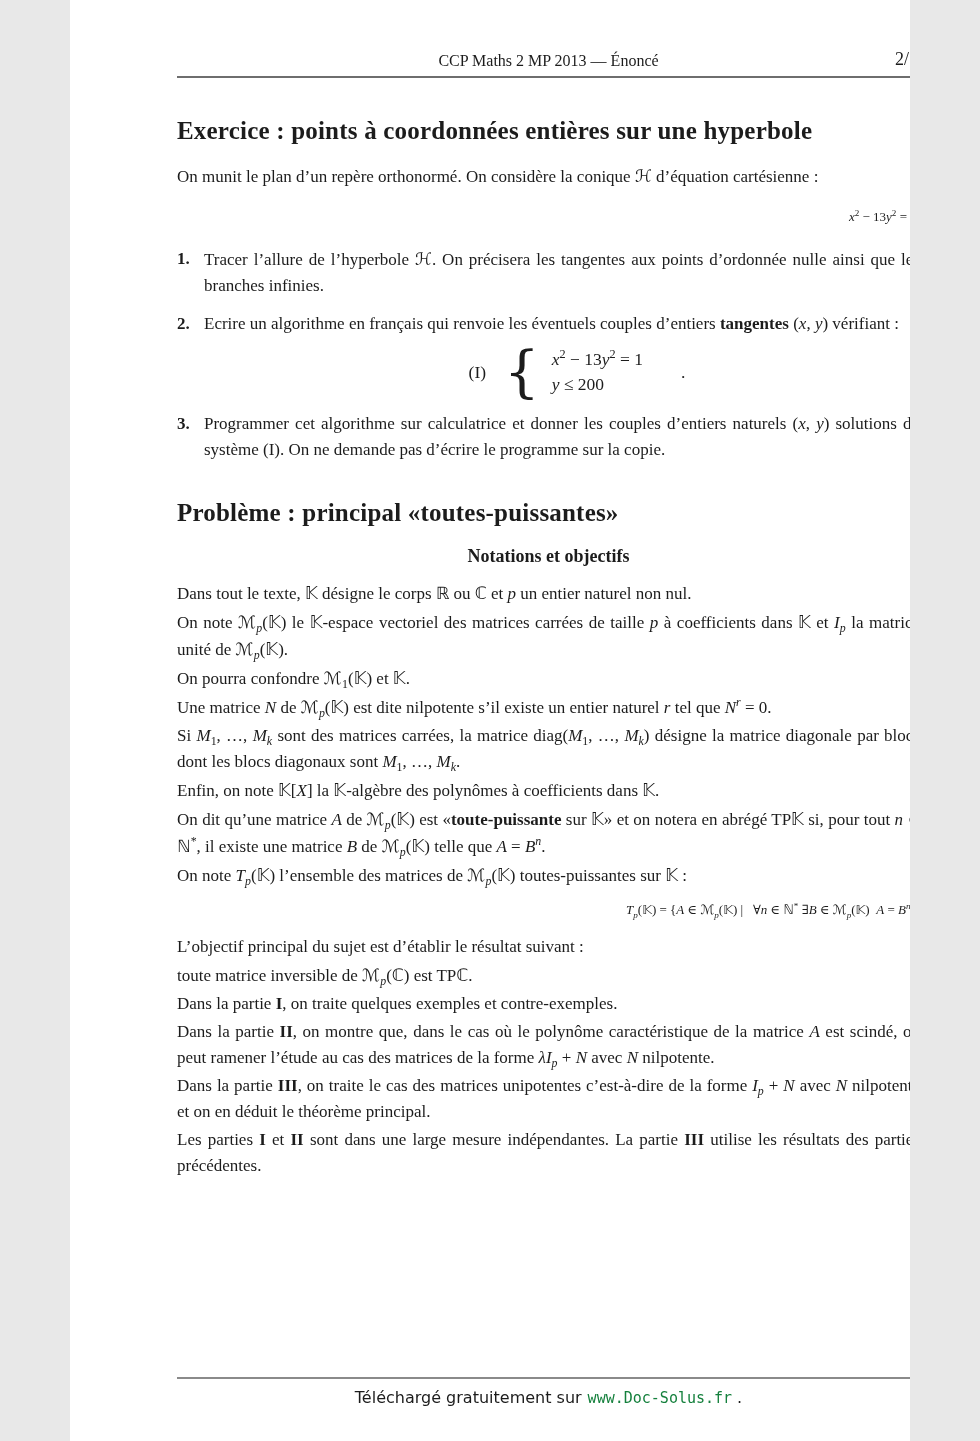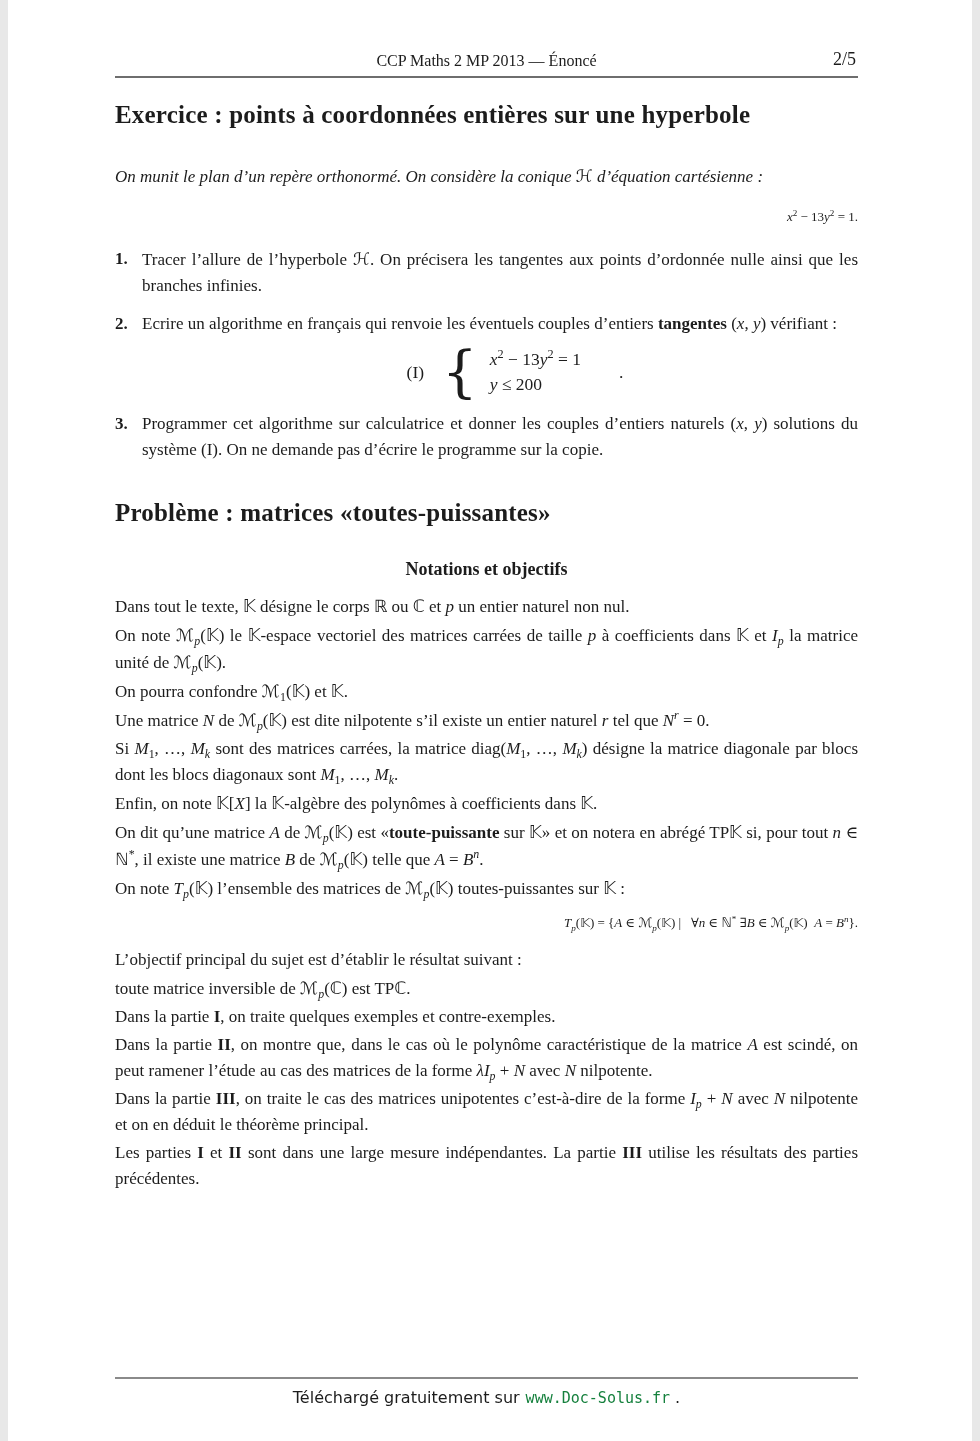--- a/index.html
+++ b/index.html
@@ -1,55 +1,55 @@
 <!DOCTYPE html>
 <html lang="fr"><head>
 <meta charset="utf-8">
 <style>
   html,body{margin:0;padding:0;background:#e8e8e8;}
   .page{
     position:relative;
-    width:964px;height:1441px;
+    width:840px;height:1441px;
     background:#ffffff;
     color:#1c1c1c;
     font-family:"Liberation Serif","DejaVu Serif",serif;
     overflow:hidden;
     margin:0 auto;
   }
   
   .bb{font-family:"DejaVu Sans","DejaVu Serif",sans-serif;}
   sup{font-size:70%;line-height:0;}
   sub{font-size:70%;line-height:0;}
 
   
   .header{position:absolute;left:107px;top:0;width:743px;height:80px;}
   .header-title{position:absolute;top:52px;left:0;width:100%;text-align:center;font-size:16px;}
   .header-page{position:absolute;top:49px;right:2px;font-size:18px;}
   .header-rule{position:absolute;top:76px;left:0;right:0;height:2px;background:#6e6e6e;}
 
   
-  .content{position:absolute;left:107px;top:0;width:743px;padding-top:101px;box-sizing:border-box;}
+  .content{position:absolute;left:107px;top:16px;width:743px;padding-top:101px;box-sizing:border-box;}
   h1{margin:0;font-size:25px;font-weight:bold;letter-spacing:0.2px;}
   .para{margin:2px 0;line-height:26px;font-size:17px;text-align:justify;}
-  .intro{margin-top:34px;font-style:italic;}
+  .intro{margin-top:18px;}
   .eq{margin:14px 0;text-align:right;font-size:13px;line-height:26px;}
 
   .items{margin-top:16px;}
   .item{display:flex;margin-bottom:12px;font-size:17px;line-height:26px;}
   .item-num{font-weight:bold;width:27px;flex:none;}
   .item-body{flex:1;text-align:justify;}
 
   .system{display:flex;align-items:center;justify-content:center;font-size:17.5px;margin:10px 0 2px 30px;line-height:25px;}
   .sys-label{margin-right:18px;}
   .sys-brace{font-size:56px;font-weight:300;line-height:0.9;font-family:"DejaVu Serif",serif;margin-right:12px;}
   .sys-lines{display:flex;flex-direction:column;text-align:left;}
   .sys-period{margin-left:38px;}
 
   .problem-title{margin-top:36px;}
-  .subtitle{margin-top:32px;margin-bottom:13px;text-align:center;font-size:18px;font-weight:bold;}
+  .subtitle{margin-top:19px;margin-bottom:13px;text-align:center;font-size:18px;font-weight:bold;}
   .tp-eq{margin:8px 0 11px;}
 
   
   .footer{position:absolute;left:107px;top:1377px;width:743px;}
   .footer-rule{height:2px;background:#8a8a8a;}
   .footer-text{margin-top:9px;text-align:center;font-family:"DejaVu Sans","Liberation Sans",sans-serif;font-size:16px;color:#1c1c1c;}
   .footer-link{font-family:"DejaVu Sans Mono","Liberation Mono",monospace;color:#15803d;text-decoration:none;font-size:15px;margin:0 5px 0 6px;}
 </style>
 </head>
 <body>
@@ -92,21 +92,21 @@
         </div>
 
         <div class="item">
           <span class="item-num">3.</span>
           <span class="item-body">Programmer cet algorithme sur calculatrice et donner les couples d’entiers naturels (<i>x</i>, <i>y</i>) solutions du système (I). On ne demande pas d’écrire le programme sur la copie.</span>
         </div>
       </div>
     </section>
 
     <section>
-      <h1 class="problem-title">Problème : matrices «toutes-puissantes»</h1>
+      <h1 class="problem-title">Problème : principal «toutes-puissantes»</h1>
       <div class="subtitle">Notations et objectifs</div>
 
       <p class="para">Dans tout le texte, <span class="bb">𝕂</span> désigne le corps <span class="bb">ℝ</span> ou <span class="bb">ℂ</span> et <i>p</i> un entier naturel non nul.</p>
       <p class="para">On note <span class="bb">ℳ</span><sub><i>p</i></sub>(<span class="bb">𝕂</span>) le <span class="bb">𝕂</span>-espace vectoriel des matrices carrées de taille <i>p</i> à coefficients dans <span class="bb">𝕂</span> et <i>I</i><sub><i>p</i></sub> la matrice unité de <span class="bb">ℳ</span><sub><i>p</i></sub>(<span class="bb">𝕂</span>).</p>
       <p class="para">On pourra confondre <span class="bb">ℳ</span><sub>1</sub>(<span class="bb">𝕂</span>) et <span class="bb">𝕂</span>.</p>
       <p class="para">Une matrice <i>N</i> de <span class="bb">ℳ</span><sub><i>p</i></sub>(<span class="bb">𝕂</span>) est dite nilpotente s’il existe un entier naturel <i>r</i> tel que <i>N</i><sup><i>r</i></sup> = 0.</p>
       <p class="para">Si <i>M</i><sub>1</sub>, …, <i>M</i><sub><i>k</i></sub> sont des matrices carrées, la matrice diag(<i>M</i><sub>1</sub>, …, <i>M</i><sub><i>k</i></sub>) désigne la matrice diagonale par blocs dont les blocs diagonaux sont <i>M</i><sub>1</sub>, …, <i>M</i><sub><i>k</i></sub>.</p>
       <p class="para">Enfin, on note <span class="bb">𝕂</span>[<i>X</i>] la <span class="bb">𝕂</span>-algèbre des polynômes à coefficients dans <span class="bb">𝕂</span>.</p>
       <p class="para">On dit qu’une matrice <i>A</i> de <span class="bb">ℳ</span><sub><i>p</i></sub>(<span class="bb">𝕂</span>) est «<b>toute-puissante</b> sur <span class="bb">𝕂</span>» et on notera en abrégé TP<span class="bb">𝕂</span> si, pour tout <i>n</i> ∈ <span class="bb">ℕ</span><sup>*</sup>, il existe une matrice <i>B</i> de <span class="bb">ℳ</span><sub><i>p</i></sub>(<span class="bb">𝕂</span>) telle que <i>A</i> = <i>B</i><sup><i>n</i></sup>.</p>
       <p class="para">On note <i>T</i><sub><i>p</i></sub>(<span class="bb">𝕂</span>) l’ensemble des matrices de <span class="bb">ℳ</span><sub><i>p</i></sub>(<span class="bb">𝕂</span>) toutes-puissantes sur <span class="bb">𝕂</span> :</p>

